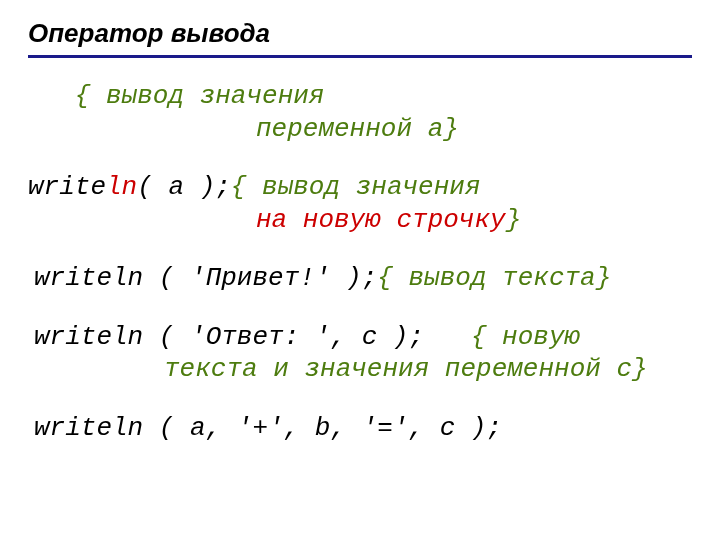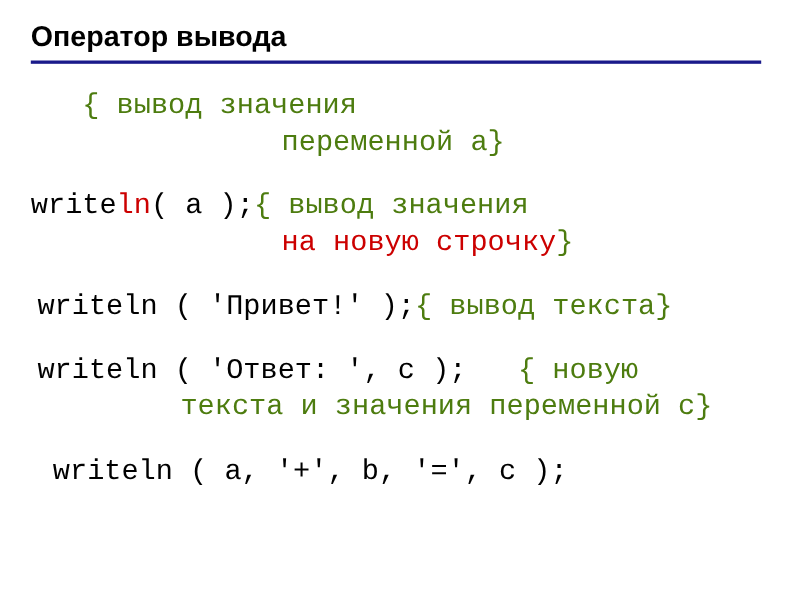--- a/index.html
+++ b/index.html
@@ -8,20 +8,21 @@
     width: 720px;
     height: 540px;
     background: #fff;
     font-family: "Courier New", Courier, monospace;
   }
   .slide {
     box-sizing: border-box;
     width: 720px;
     height: 540px;
     padding: 18px 28px 0 28px;
+    font-style: italic;
   }
   .title {
     font-family: Arial, Helvetica, sans-serif;
     font-weight: bold;
     font-size: 26px;
     color: #000;
     padding-bottom: 6px;
     border-bottom: 3px solid #1a1a8a;
     margin: 0 0 22px 0;
   }
@@ -84,17 +85,17 @@
     <div class="row">
       <span class="black">writeln ( 'Ответ: ', c );</span>
       <span class="black">&nbsp;&nbsp;&nbsp;</span>
       <span class="blue">{ новую</span>
     </div>
     <div class="indent2">
       <span class="blue">текста и значения переменной c}</span>
     </div>
   </div>
 
-  <div class="block" style="margin-left:20px;">
+  <div class="block" style="margin-left:6px;">
     <span class="black">writeln ( a, '+', b, '=', c );</span>
   </div>
 
 </div>
 
 </body></html>

